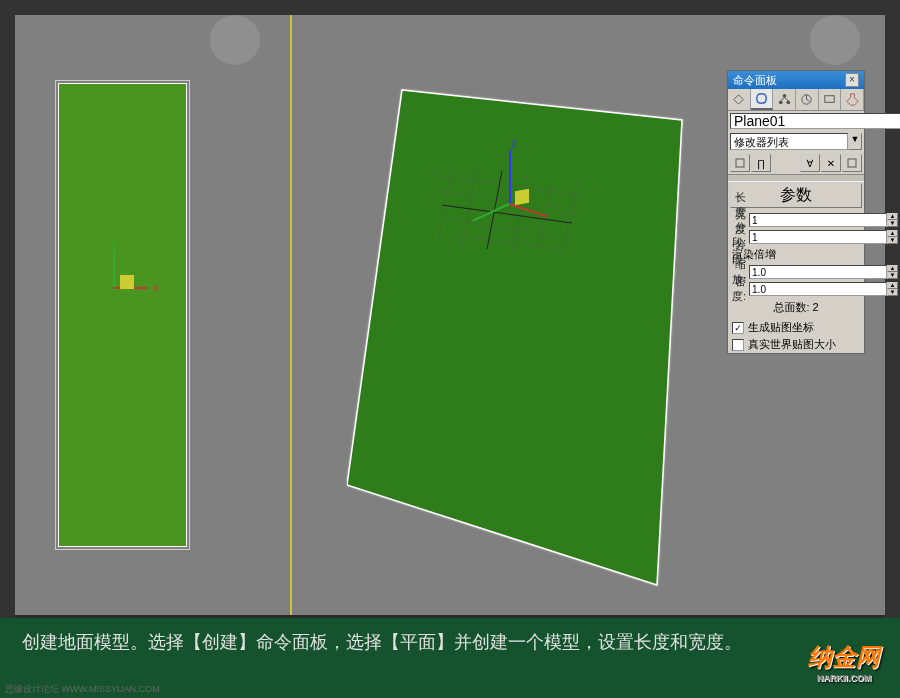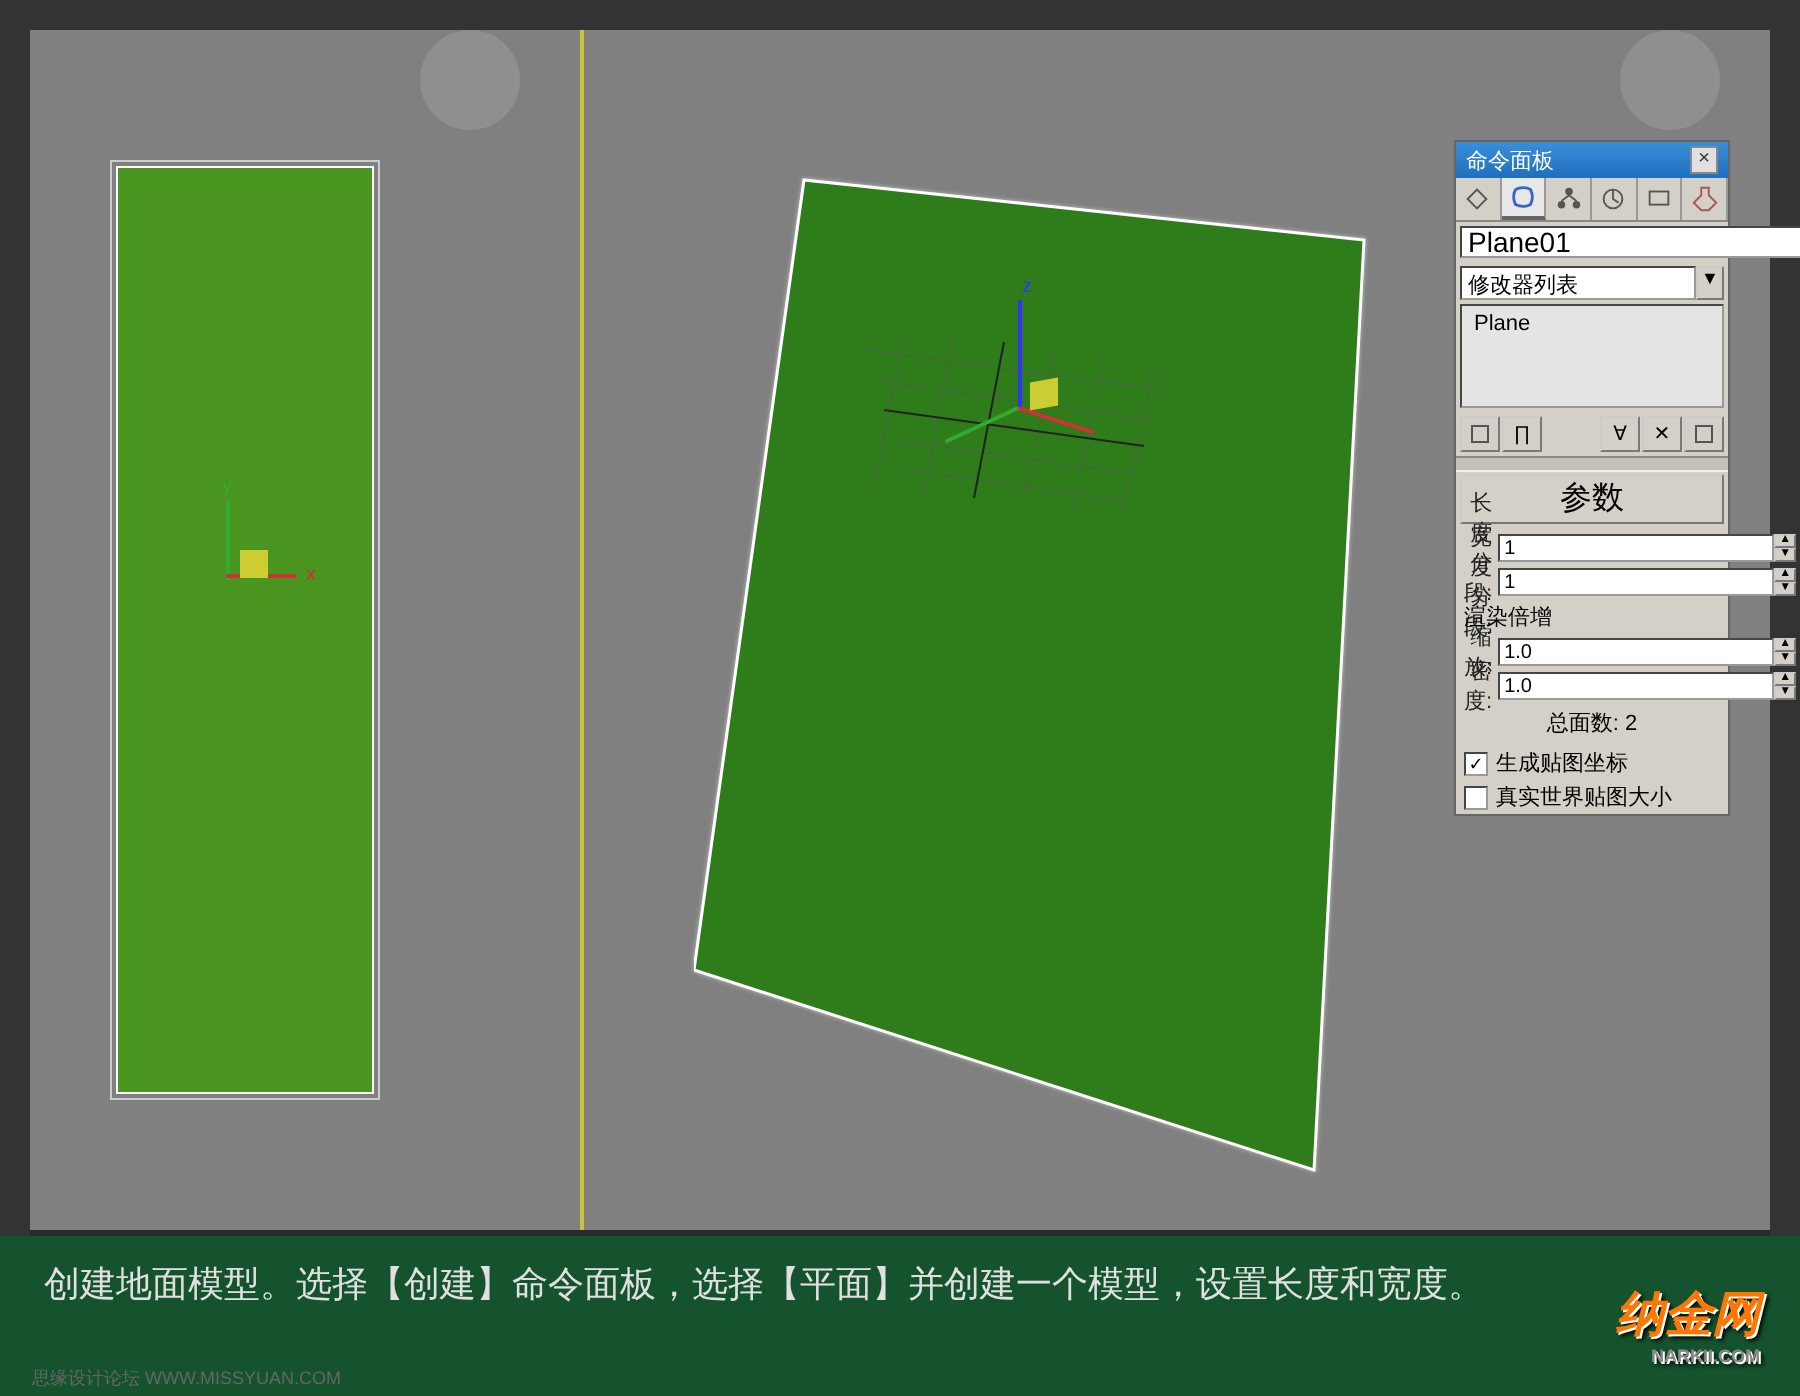--- a/index.html
+++ b/index.html
@@ -83,23 +83,23 @@
     .checkbox-row { display: flex; align-items: center; padding: 1px 4px; font-size: 11px; }
     .checkbox-box { width: 12px; height: 12px; background: #fff; border: 1px inset #999; margin-right: 4px; display: flex; align-items: center; justify-content: center; font-size: 9px; }
     
     .caption-bar { position: absolute; bottom: 0; left: 0; width: 900px; height: 80px; background: #14532d; color: #e0e0e0; padding: 10px 22px; font-size: 18px; line-height: 1.6; }
     
     .watermark-author { position: absolute; right: 25px; bottom: 95px; text-align: right; color: #555; }
     .watermark-author-name { font-size: 28px; font-weight: bold; font-style: italic; font-family: Arial; letter-spacing: -1px; }
     .watermark-author-sub { font-size: 11px; color: #666; }
     
     .watermark-logo { position: absolute; right: 20px; bottom: 15px; color: #ff7700; font-size: 24px; font-weight: bold; font-style: italic; text-shadow: 1px 1px 0 #fff, 2px 2px 2px #000; }
-    .watermark-logo-sub { font-size: 9px; color: #888; font-style: normal; display: block; text-align: right; }
-    
-    .footer-text { position: absolute; bottom: 2px; left: 16px; font-size: 9px; color: #666; }
+    .watermark-logo-sub { font-size: 9px; color: #888; font-style: normal; display: block; text-align: center; }
+    
+    .footer-text { position: absolute; bottom: 2px; left: 5px; font-size: 9px; color: #666; }
   </style>
 </head>
 <body>
 
 <div class="main-container">
   <div class="border-frame"></div>
   <div class="viewport-area">
 
     <div class="viewcube-left">
         <div class="viewcube"></div>
@@ -200,23 +200,20 @@
       <div class="obj-name-row">
         <input class="obj-name-input" value="Plane01" style="">
         <div class="color-swatch"></div>
       </div>
 
       <div class="modifier-dropdown">
         <div class="modifier-select">修改器列表</div>
         <div class="dropdown-btn">▼</div>
       </div>
 
-      <div class="modifier-stack">
-        <div class="stack-item">Plane</div>
-      </div>
 
       <div class="stack-controls">
         <div class="stack-btn">
             <svg width="12" height="12" viewBox="0 0 12 12">
               <rect x="2" y="2" width="8" height="8" fill="none" stroke="#555"></rect>
             </svg>
           </div>
         <div class="stack-btn">∏</div>
         <div class="stack-divider"></div>
         <div class="stack-btn">∀</div>

